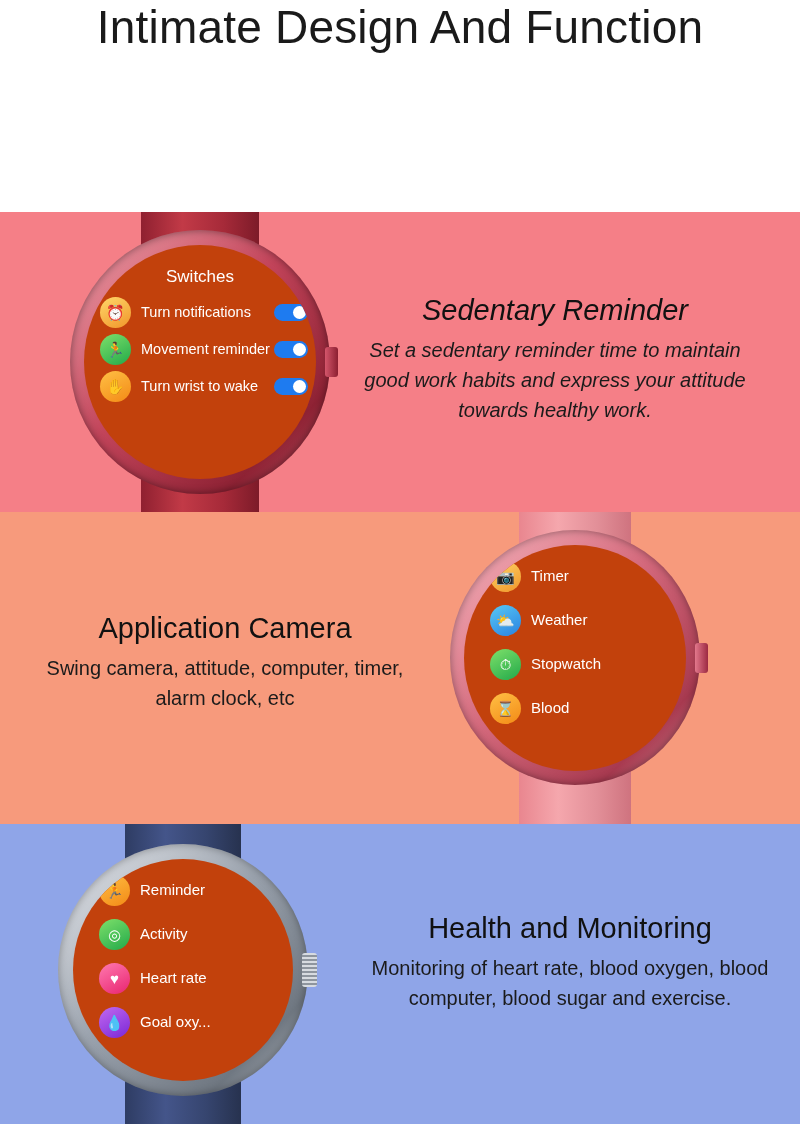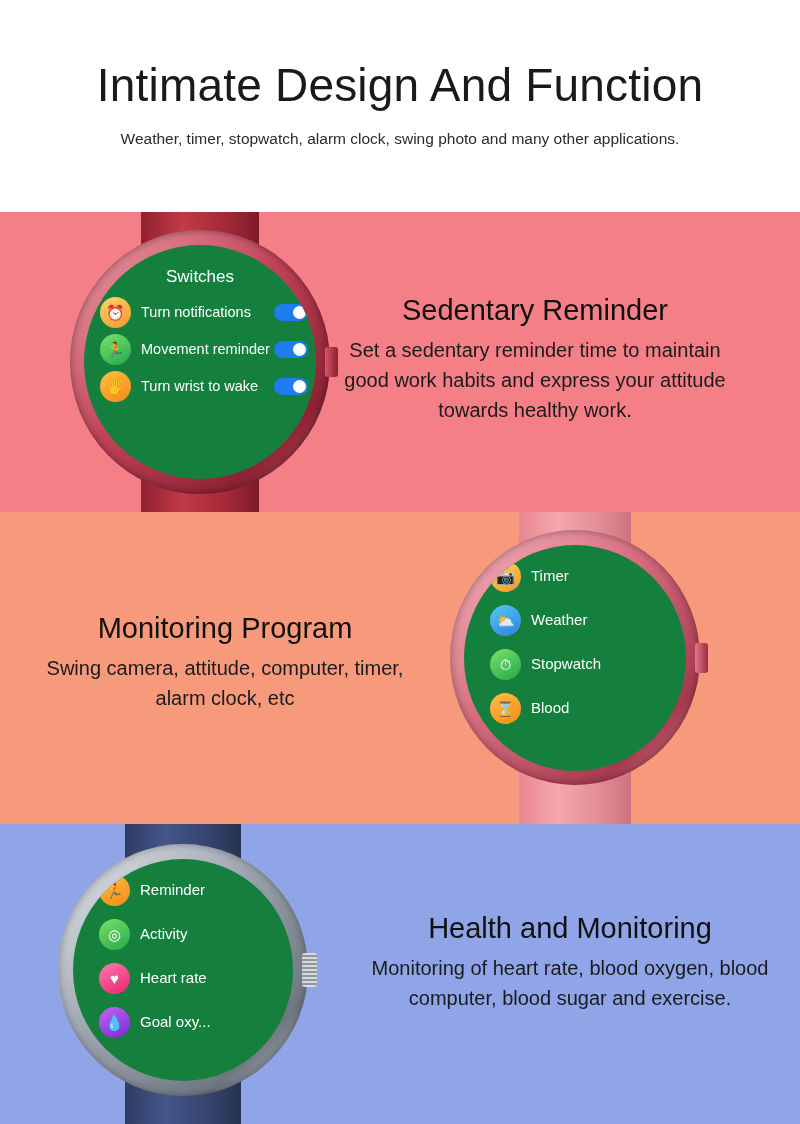--- a/index.html
+++ b/index.html
@@ -12,21 +12,20 @@
   }
 
   
   .header {
     height: 212px;
     background: #ffffff;
     display: flex;
     flex-direction: column;
     align-items: center;
     justify-content: flex-start;
-    padding-top: 58px;
   }
   .header-title {
     font-size: 46px;
     font-weight: 400;
     color: #1a1a1a;
     letter-spacing: 0.2px;
   }
   .header-sub {
     margin-top: 18px;
     font-size: 15.5px;
@@ -55,21 +54,21 @@
     white-space: nowrap;
   }
   .panel-body {
     margin-top: 8px;
     font-size: 20px;
     line-height: 1.5;
     color: #1b1b1b;
   }
 
   
-  .p1-text { left: 330px; top: 82px; width: 410px; }
+  .p1-text { left: 350px; top: 82px; width: 410px; font-style: italic; }
   .p2-text { left: 30px; top: 100px; width: 390px; }
   .p3-text { left: 360px; top: 88px; width: 420px; }
 
   
   .watch {
     position: absolute;
   }
   .strap {
     position: absolute;
     left: 50%;
@@ -80,21 +79,21 @@
   .strap-top { top: -82px; height: 120px; }
   .strap-bottom { bottom: -82px; height: 120px; }
 
   .case {
     position: absolute;
     border-radius: 50%;
   }
   .screen {
     position: absolute;
     border-radius: 50%;
-    background: #15803d;
+    background: #c2410c;
     overflow: hidden;
   }
   .crown {
     position: absolute;
     width: 13px;
     height: 30px;
     border-radius: 3px;
     top: 50%;
     transform: translateY(-50%);
   }
@@ -192,21 +191,20 @@
   .ic-pink   { background: linear-gradient(150deg,#ff7ab0,#e8246f); }
   .ic-purple { background: linear-gradient(150deg,#c169f0,#7a27d6); }
 
   .glyph { line-height: 1; }
 </style>
 </head>
 <body>
 
 <div class="header">
   <div class="header-title">Intimate Design And Function</div>
-  <div class="header-sub">Weather, timer, stopwatch, alarm clock, swing photo and many other applications.</div>
 </div>
 
 <div class="panel panel-1">
 
   <div class="watch watch-1">
     <div class="strap strap-top"></div>
     <div class="strap strap-bottom"></div>
     <div class="case"></div>
     <div class="crown"></div>
     <div class="screen">
@@ -243,21 +241,21 @@
 
   <div class="panel-text p1-text">
     <div class="panel-heading">Sedentary Reminder</div>
     <div class="panel-body">Set a sedentary reminder time to maintain good work habits and express your attitude towards healthy work.</div>
   </div>
 </div>
 
 <div class="panel panel-2">
 
   <div class="panel-text p2-text">
-    <div class="panel-heading">Monitoring Program</div>
+    <div class="panel-heading">Application Camera</div>
     <div class="panel-body">Swing camera, attitude, computer, timer, alarm clock, etc</div>
   </div>
 
   <div class="watch watch-2">
     <div class="strap strap-top"></div>
     <div class="strap strap-bottom"></div>
     <div class="case"></div>
     <div class="crown"></div>
     <div class="screen">
       <div class="applist">

